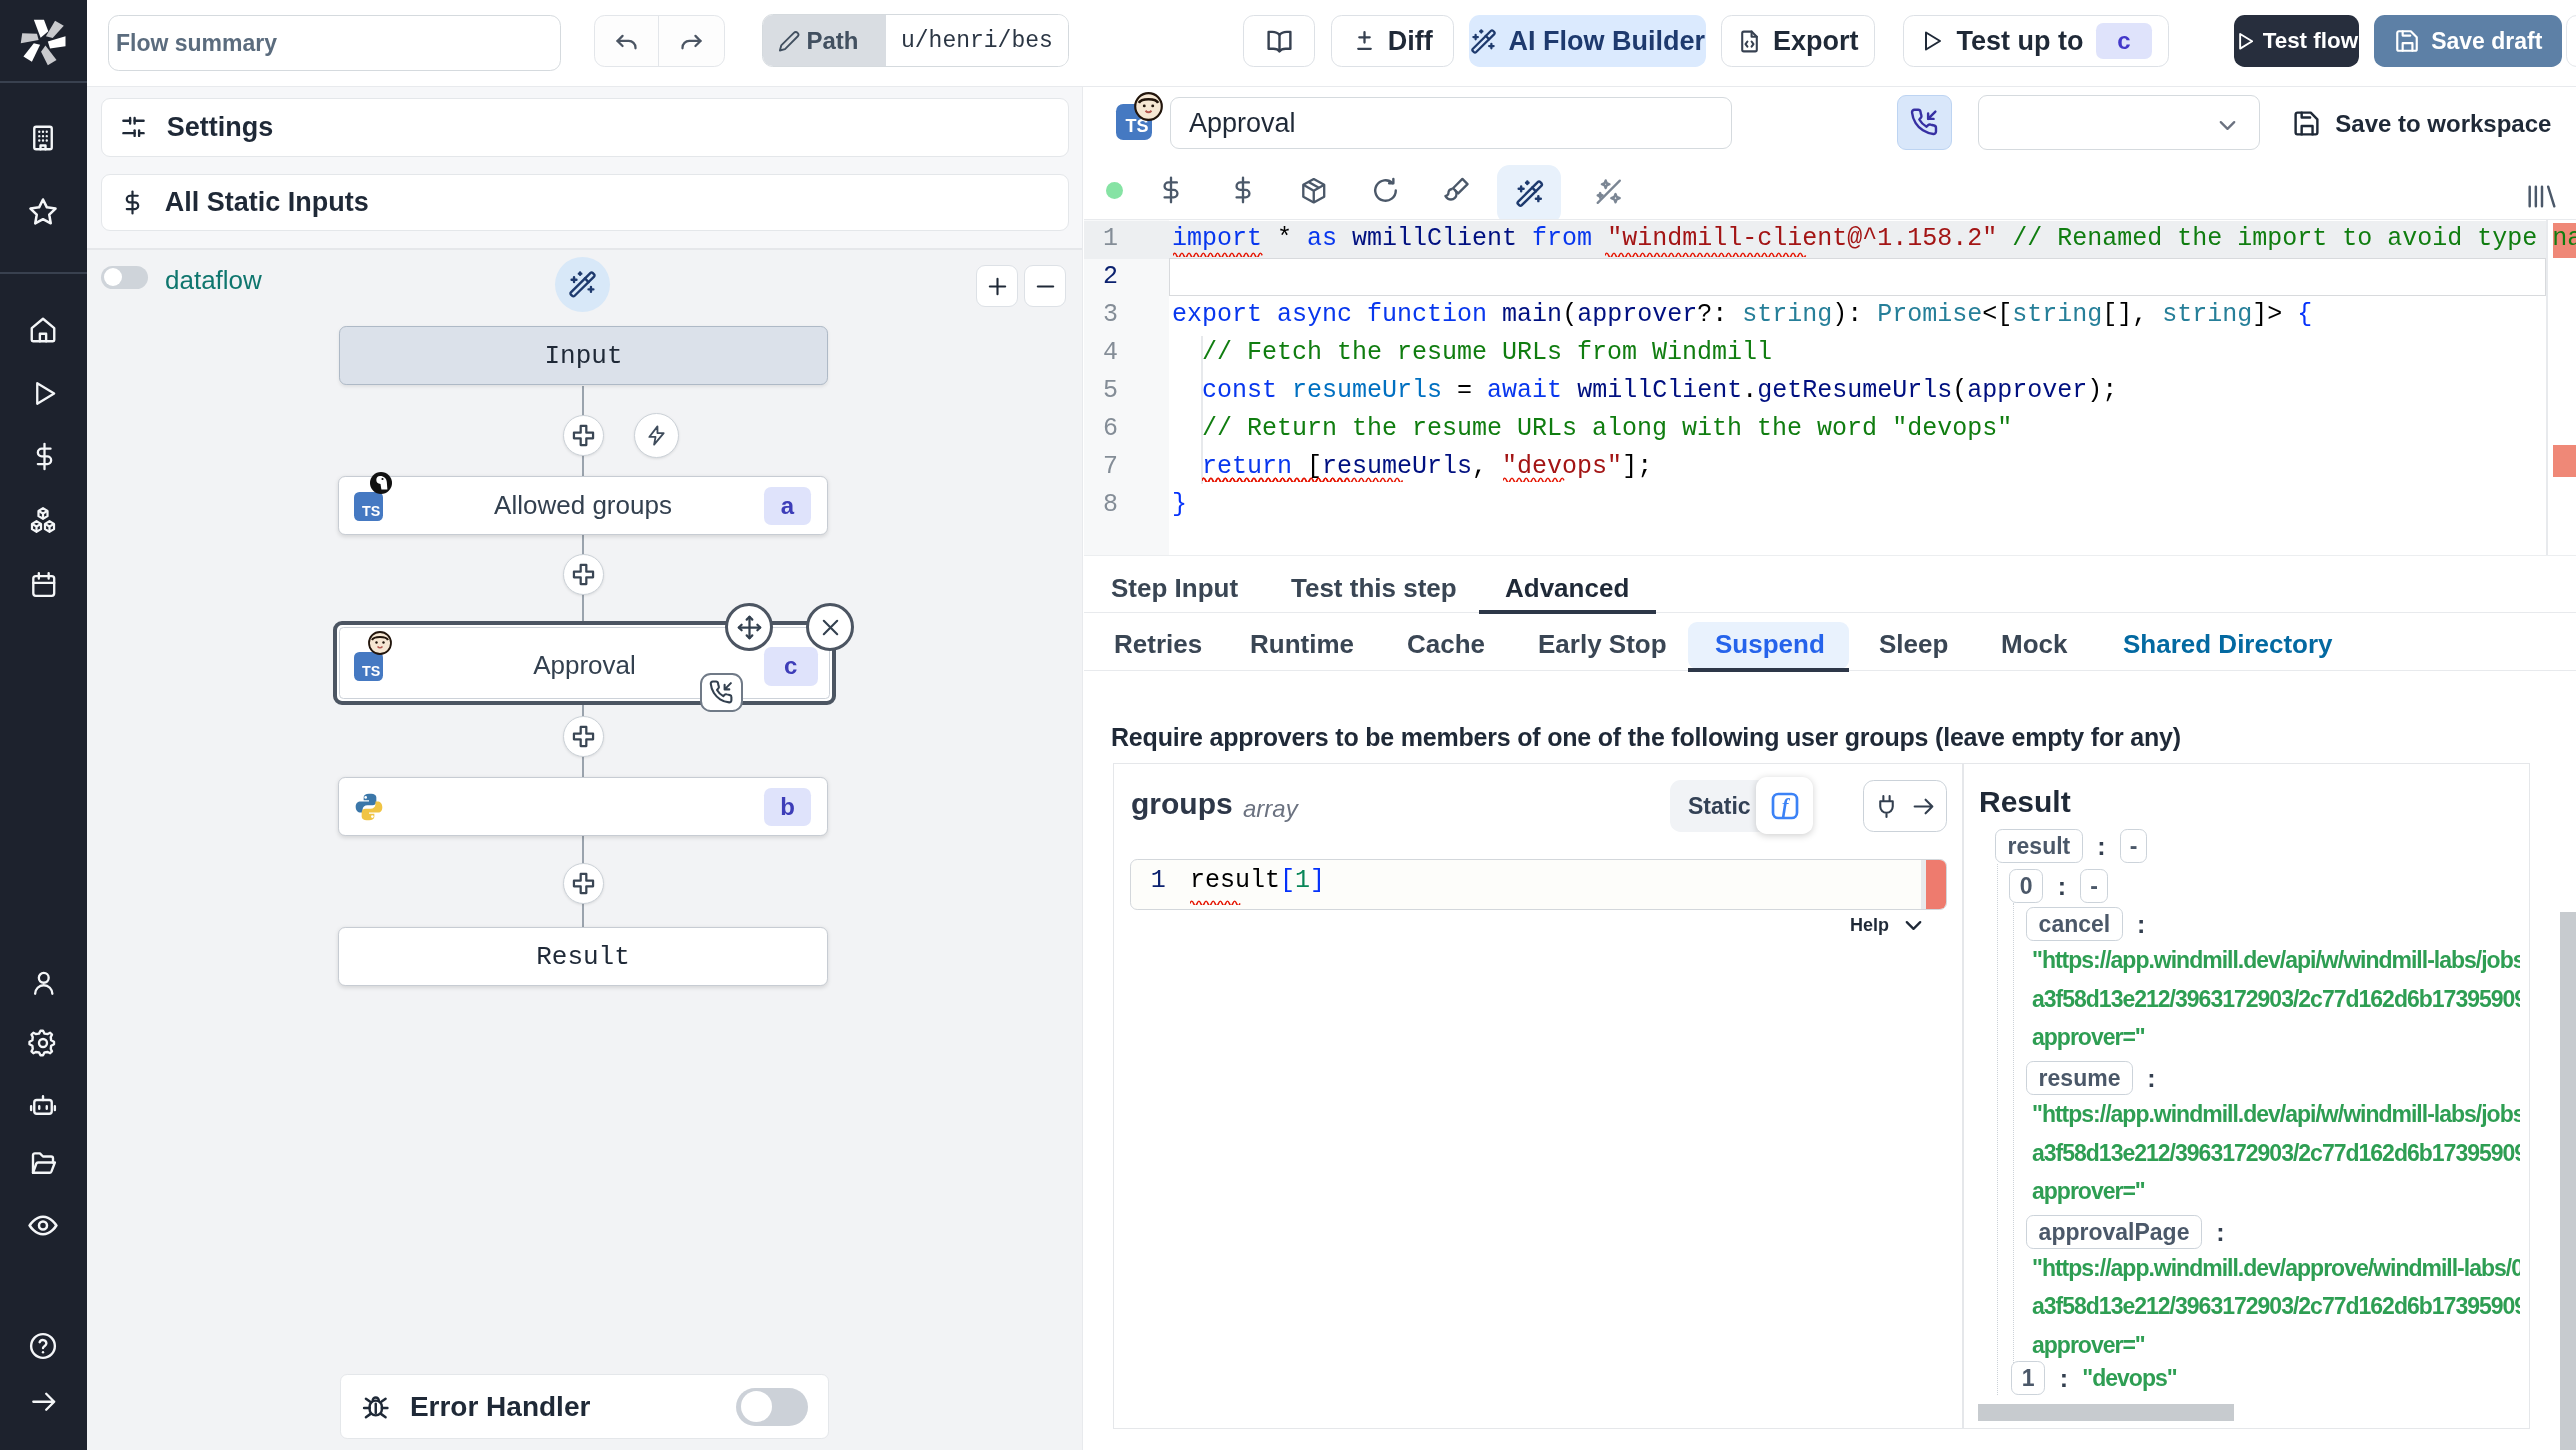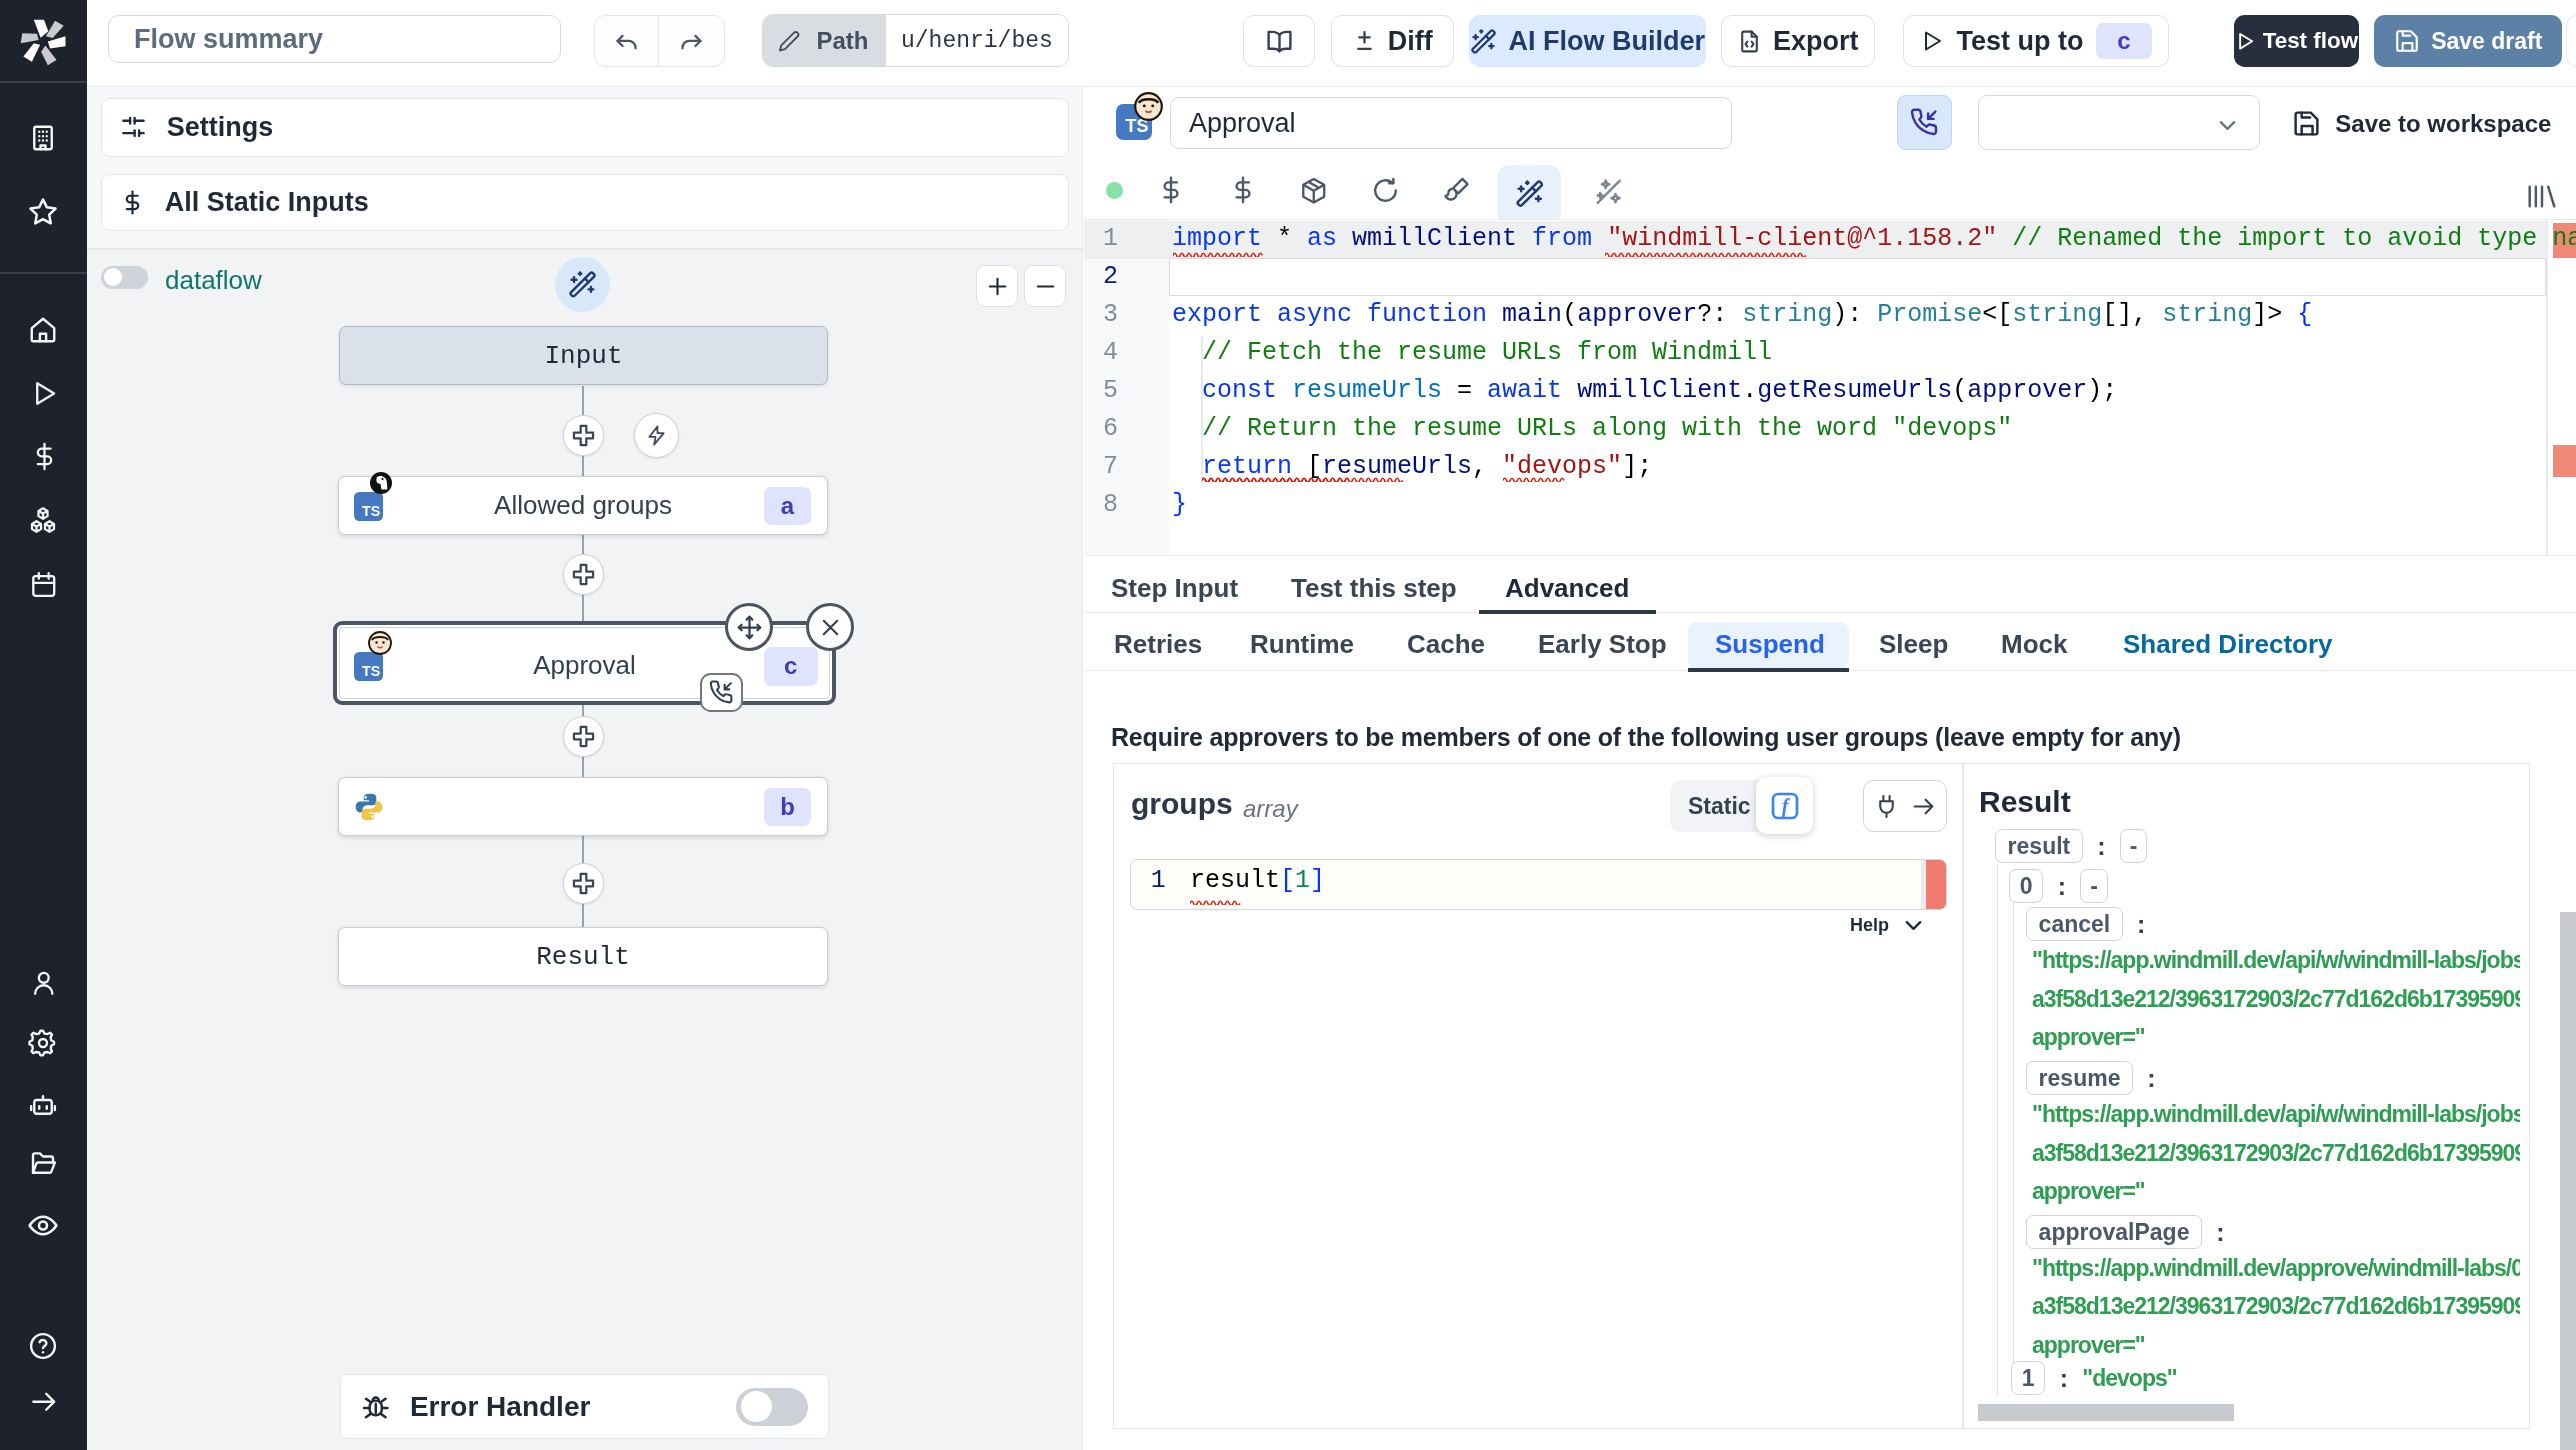--- a/index.html
+++ b/index.html
@@ -131,39 +131,39 @@
 
   <div class="abs" style="left:29px;top:1387px;">
       <svg width="29.5" height="29.5" viewBox="0 0 24 24" fill="none" stroke="#f4f6f8" stroke-width="1.9" stroke-linecap="round" stroke-linejoin="round">
         <path d="M3.5 12h17M14 5.5L20.5 12 14 18.5"></path>
       </svg>
     </div>
 </div>
 
 <div class="abs" id="topbar" style="left:87px;top:0;width:2489px;height:87px;background:#fff;border-bottom:1.8px solid #e8eaed;"></div>
 
-<div class="abs row" style="left:108px;top:15px;width:453px;height:48px;border:1.8px solid #d5dade;border-radius:10.7px;background:#fff;padding-left:25px;color:#5b6c7e;font-size:27px;font-weight:bold;">Flow summary</div>
+<div class="abs row" style="left:108px;top:15px;width:453px;height:56px;border:1.8px solid #d5dade;border-radius:10.7px;background:#fff;padding-left:7px;color:#5b6c7e;font-size:23px;font-weight:bold;">Flow summary</div>
 
 <div class="abs row" style="left:594px;top:15px;width:131px;height:52px;border:1.8px solid #e3e6ea;border-radius:10.7px;background:#fdfdfd;">
   <div class="row" style="width:64px;height:100%;justify-content:center;border-right:1.8px solid #e3e6ea;">
       <svg width="27" height="27" viewBox="0 0 24 24" fill="none" stroke="#4b5563" stroke-width="2" stroke-linecap="round" stroke-linejoin="round">
         <path d="M8.5 7L4 11.5 8.5 16"></path>
         <path d="M4 11.5h10a6 6 0 0 1 6 6v.5"></path>
       </svg>
     </div>
   <div class="row" style="width:64px;height:100%;justify-content:center;">
       <svg width="27" height="27" viewBox="0 0 24 24" fill="none" stroke="#4b5563" stroke-width="2" stroke-linecap="round" stroke-linejoin="round">
         <path d="M15.5 7L20 11.5 15.5 16"></path>
         <path d="M20 11.5H10a6 6 0 0 0-6 6v.5"></path>
       </svg>
     </div>
 </div>
 
 <div class="abs row" style="left:762px;top:14.3px;height:53px;border:1.8px solid #d5dade;border-radius:10.7px;overflow:hidden;">
-  <div class="row" style="background:#d9dde2;height:100%;width:123px;padding-left:15px;gap:16px;">
+  <div class="row" style="background:#d9dde2;height:100%;width:123px;padding-left:15px;gap:6px;">
     <svg width="22.4" height="22.4" viewBox="0 0 24 24" fill="none" stroke="#425060" stroke-width="2" stroke-linecap="round" stroke-linejoin="round">
         <path d="M17 3a2.8 2.8 0 1 1 4 4L7.5 20.5 2 22l1.5-5.5z"></path>
       </svg>
     <span style="font-size:24px;font-weight:bold;color:#425060;">Path</span>
   </div>
   <div class="row" style="background:#fff;height:100%;padding:0 15px;font-family:'Liberation Mono',monospace;font-size:23px;color:#2b3644;">u/henri/bes</div>
 </div>
 
 <div class="abs btn" style="left:1243px;top:15px;width:72px;height:52px;">
   <svg width="29" height="29" viewBox="0 0 24 24" fill="none" stroke="#374151" stroke-width="2" stroke-linecap="round" stroke-linejoin="round">

